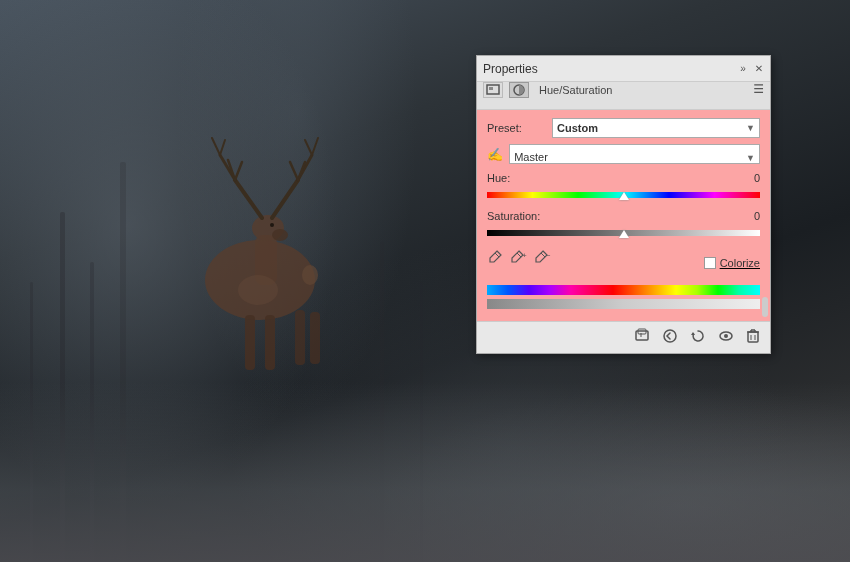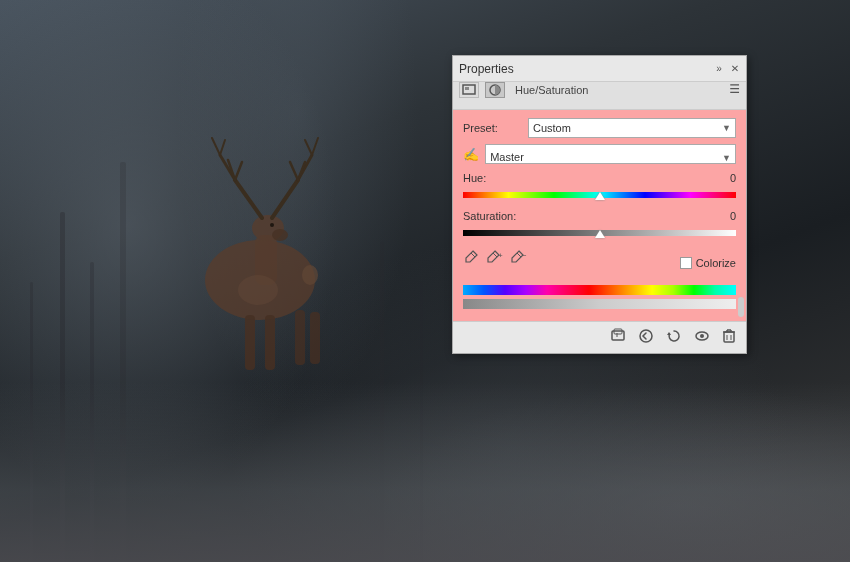--- a/index.html
+++ b/index.html
@@ -38,21 +38,21 @@
       left: 0;
       right: 0;
       height: 180px;
       background: linear-gradient(to top, rgba(80,80,85,0.8) 0%, rgba(90,95,100,0.5) 40%, transparent 100%);
     }
 
     
     #panel {
       position: absolute;
       top: 55px;
-      left: 452px;
+      left: 476px;
       width: 295px;
       background: #f0f0f0;
       border: 1px solid #aaa;
       box-shadow: 2px 2px 8px rgba(0,0,0,0.4);
     }
 
     #panel-titlebar {
       background: #e8e8e8;
       border-bottom: 1px solid #ccc;
       padding: 4px 6px;
@@ -207,20 +207,21 @@
     .lightness-track {
       background: linear-gradient(to right, #000000, #808080, #ffffff);
     }
 
     
     .colorize-row {
       display: flex;
       align-items: center;
       gap: 4px;
       margin-bottom: 0;
+      text-decoration: underline;
     }
 
     .colorize-checkbox {
       width: 12px;
       height: 12px;
       border: 1px solid #999;
       background: #fff;
       cursor: pointer;
     }
 
@@ -397,21 +398,21 @@
       </div>
       <span class="tab-label" style="font-size:11px;color:#444;font-weight:normal;margin-left:4px;">Hue/Saturation</span>
     </div>
     <span class="tab-menu-icon">☰</span>
   </div>
 
   <div id="panel-content">
 
     <div class="row" style="margin-bottom:6px;">
       <span class="row-label">Preset:</span>
-      <div class="dropdown" style="flex:1;height:20px;background:#fff;border:1px solid #aaa;padding:0 4px;font-size:11px;color:#333;display:flex;align-items:center;justify-content:space-between;">
+      <div class="dropdown" style="flex:1;height:20px;background:#fff;border:1px solid #aaa;padding:0 4px;font-size:11px;color:#333;display:flex;align-items:center;justify-content:space-between;font-weight:bold;">
         <span>Custom</span>
         <span class="dropdown-arrow">▼</span>
       </div>
     </div>
 
     <div class="row" style="margin-bottom:8px;gap:4px;">
       <span style="font-size:13px;cursor:pointer;color:#555;margin-right:2px;">✍</span>
       <div class="dropdown" style="flex:1;height:20px;background:#fff;border:1px solid #aaa;padding:0 4px;font-size:11px;color:#333;display:flex;align-items:flex-end;justify-content:space-between;">
         <span>Master</span>
         <span class="dropdown-arrow">▼</span>

